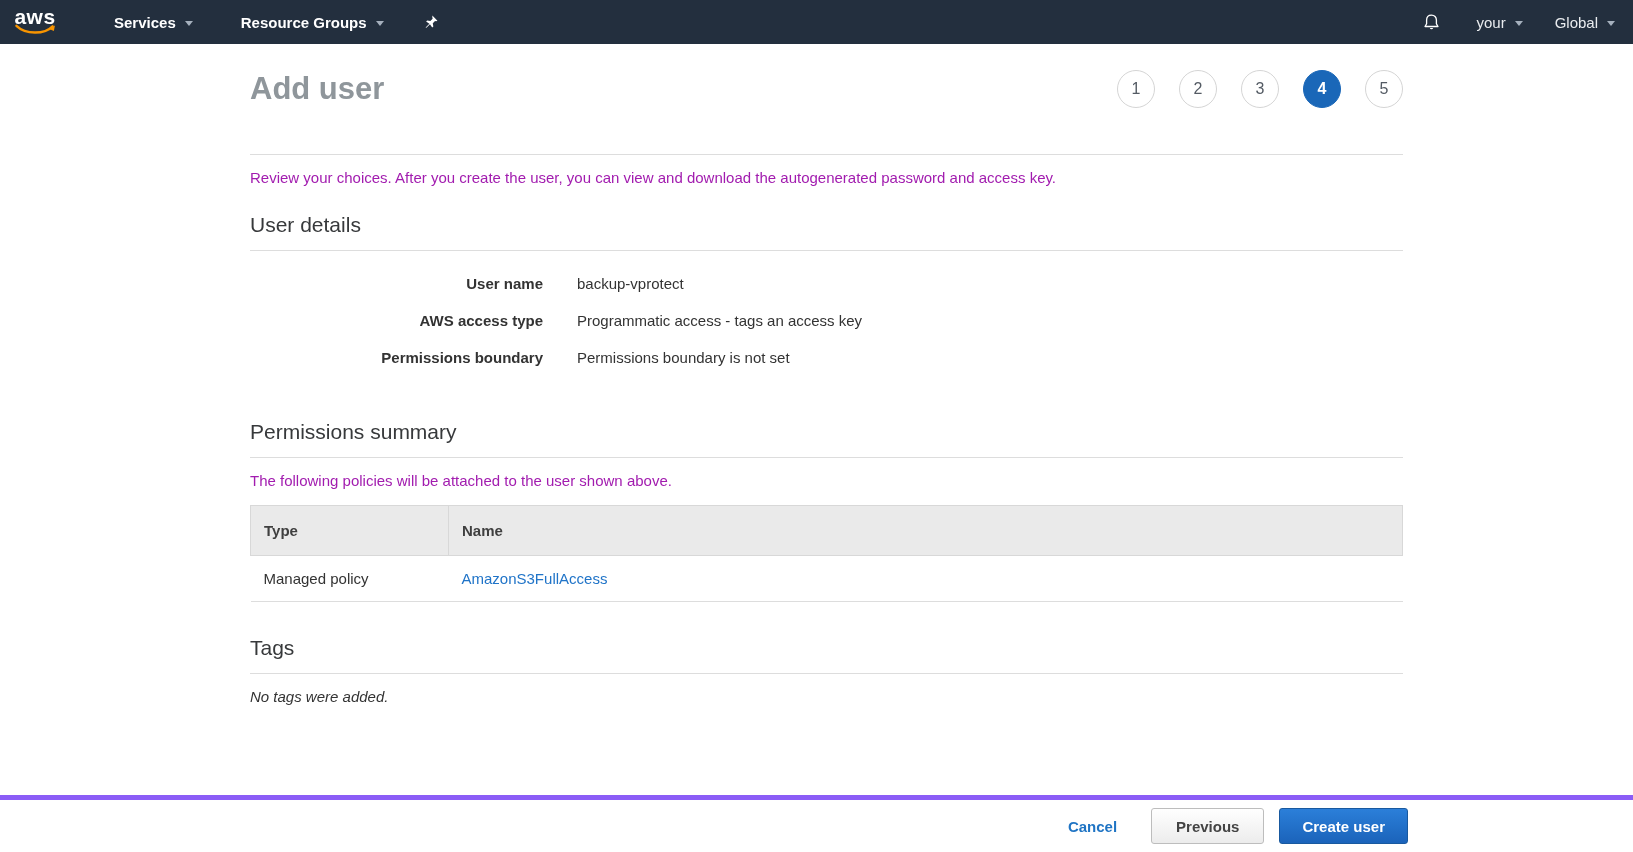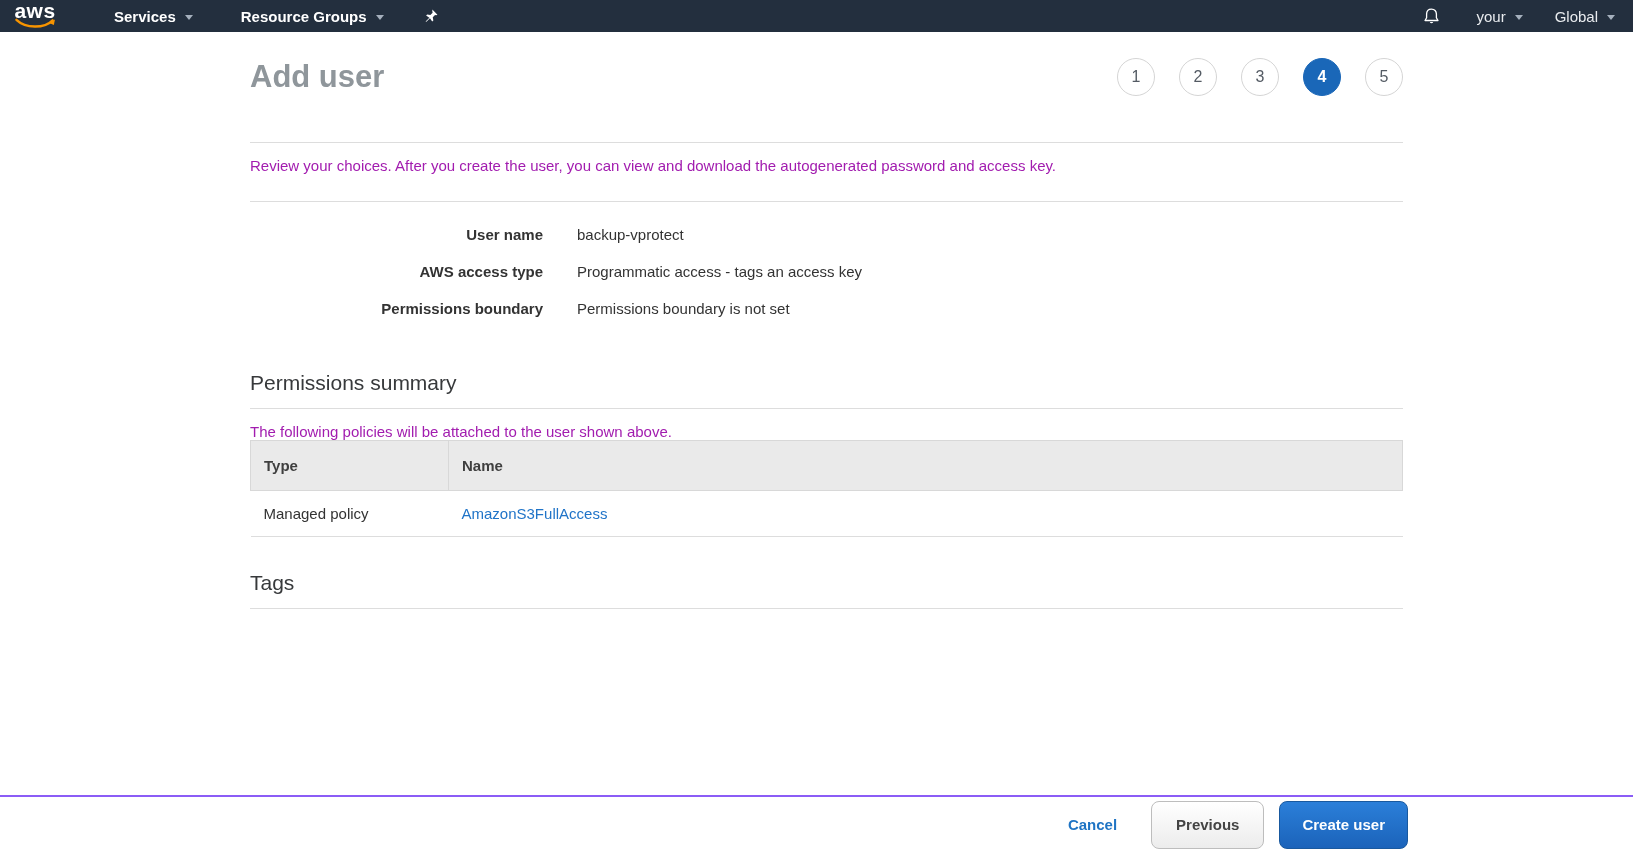--- a/index.html
+++ b/index.html
@@ -4,21 +4,21 @@
 <style>
   * { margin:0; padding:0; box-sizing:border-box; }
   html,body { background:#fff; }
   body {
     width:1633px; height:852px; position:relative; overflow:hidden;
     font-family:"Liberation Sans", sans-serif; color:#333;
   }
 
   
   .navbar {
-    height:32px; background:#232f3e; display:flex; align-items:center;
+    height:44px; background:#232f3e; display:flex; align-items:center;
     padding:0 18px 0 14px; color:#fff;
   }
   .nav-left { display:flex; align-items:center; }
   .logo { display:inline-flex; flex-direction:column; align-items:center; margin-right:58px; cursor:pointer; }
   .logo-text { font-size:21px; font-weight:700; color:#fff; line-height:20px; letter-spacing:.5px; }
   .logo-smile { margin-top:-3px; }
   .nav-item { display:flex; align-items:center; font-size:15px; font-weight:700; color:#fff; cursor:pointer; }
   .nav-item.light { font-weight:400; color:#e9ecef; }
   .nav-services { margin-right:48px; }
   .nav-resource-groups { margin-right:38px; }
@@ -52,39 +52,39 @@
   .sec-review   { margin-top:46px; }
   .sec-details  { margin-top:27px; }
   .sec-perms    { margin-top:44px; }
   .sec-tags     { margin-top:34px; }
 
   .detail-rows { margin-top:14px; }
   .detail-row { display:grid; grid-template-columns:293px 1fr; column-gap:34px; height:37px; align-items:center; }
   .detail-label { font-size:15px; font-weight:700; text-align:right; color:#333; }
   .detail-value { font-size:15px; color:#333; }
 
-  table.policies { width:100%; border-collapse:collapse; font-size:15px; }
+  table.policies { width:100%; border-collapse:collapse; margin-top:16px; font-size:15px; }
   table.policies th {
     background:#eaeaea; border:1px solid #d8d8d8; height:50px;
     text-align:left; padding-left:13px; font-weight:700; color:#3f3f3f;
   }
   table.policies td { height:46px; padding-left:13px; border-bottom:1px solid #ddd; color:#333; }
   .col-type { width:198px; }
   a.link { color:#2074c8; text-decoration:none; cursor:pointer; }
 
   .tags-empty { font-size:15px; font-style:italic; color:#333; margin-top:14px; }
 
   
   .footer {
     position:absolute; left:0; right:0; bottom:0; height:57px;
-    border-top:2px solid #8b5cf6; background:#fff;
+    border-top:5px solid #8b5cf6; background:#fff;
     display:flex; align-items:center; justify-content:flex-end; padding-right:225px;
   }
   .cancel-link { font-size:15px; font-weight:700; color:#1f74c4; margin-right:34px; cursor:pointer; text-decoration:none; }
-  .btn { font-family:"Liberation Sans", sans-serif; font-size:15px; font-weight:700; border-radius:8px; height:48px; cursor:pointer; }
+  .btn { font-family:"Liberation Sans", sans-serif; font-size:15px; font-weight:700; border-radius:3px; height:36px; cursor:pointer; }
   .btn-previous {
     background:linear-gradient(#ffffff, #ececec); border:1px solid #bdbdbd;
     color:#444; padding:0 24px; margin-right:15px;
   }
   .btn-primary {
     background:linear-gradient(#2b7fd9, #1b63ba); border:1px solid #19599f;
     color:#fff; padding:8px 22px;
   }
 </style>
 </head>
@@ -143,20 +143,21 @@
       <div class="step">5</div>
     </div>
   </div>
 
   <section class="sec-review">
     <hr class="rule">
     <p class="section-desc">Review your choices. After you create the user, you can view and download the autogenerated password and access key.</p>
   </section>
 
   <section class="sec-details">
+    <h2 class="section-heading">User details</h2>
     <hr class="rule">
     <div class="detail-rows">
       <div class="detail-row">
         <span class="detail-label">User name</span>
         <span class="detail-value">backup-vprotect</span>
       </div>
       <div class="detail-row">
         <span class="detail-label">AWS access type</span>
         <span class="detail-value">Programmatic access - tags an access key</span>
       </div>
@@ -185,20 +186,21 @@
             <a class="link">AmazonS3FullAccess</a>
           </td>
         </tr>
       </tbody>
     </table>
   </section>
 
   <section class="sec-tags">
     <h2 class="section-heading">Tags</h2>
     <hr class="rule">
+    <p class="tags-empty">No tags were added.</p>
   </section>
 
 </main>
 
 <footer class="footer">
   <a class="cancel-link">Cancel</a>
   <button class="btn btn-previous">Previous</button>
   <button class="btn btn-primary">Create user</button>
 </footer>
 

